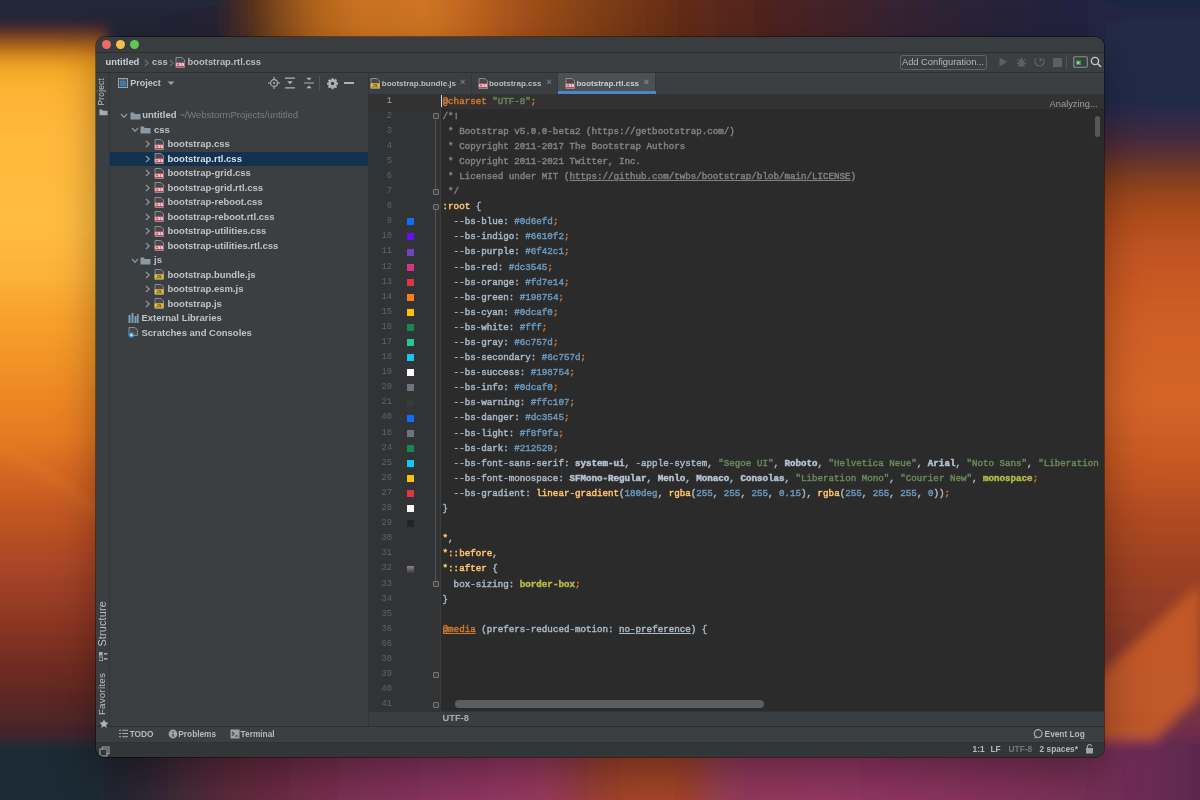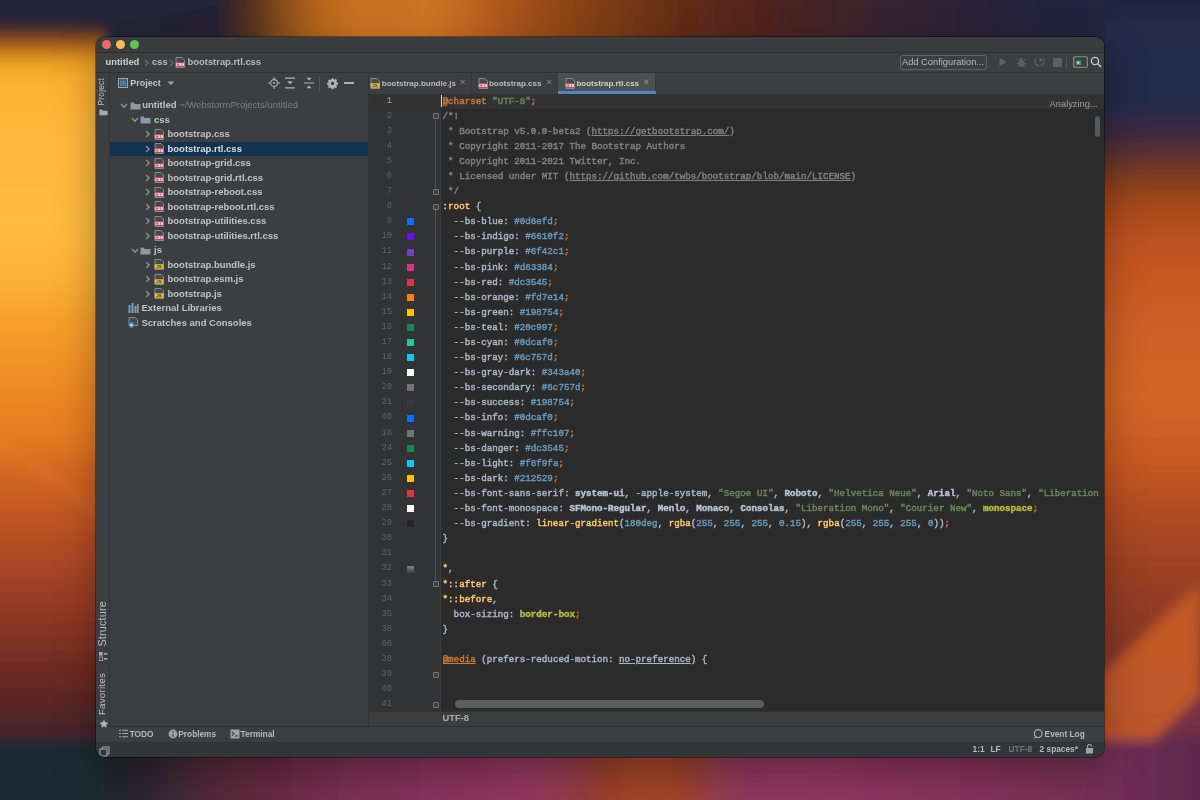--- a/index.html
+++ b/index.html
@@ -299,52 +299,50 @@
 <div class="fold" style="top:151.6px"></div>
 <div class="fold" style="top:166.7px"></div>
 <div class="fold" style="top:544.2px"></div>
 <div class="fold" style="top:634.8px"></div>
 <div class="fold" style="top:665.0px"></div>
 <div class="fline" style="top:82.6px;height:69.0px"></div>
 <div class="fline" style="top:173.2px;height:371.0px"></div>
   <div id="code">
       <div class="cl"><span style="color:#cc7832">@charset</span><span style="color:#a9b7c6"> </span><span style="color:#6a8759">"UTF-8"</span><span style="color:#cc7832">;</span></div>
 <div class="cl"><span style="color:#808080">/*!</span></div>
-<div class="cl"><span style="color:#808080"> * Bootstrap v5.0.0-beta2 (</span><span style="color:#808080;text-decoration:underline">https://getbootstrap.com/</span><span style="color:#808080">)</span></div>
+<div class="cl"><span style="color:#808080"> * Bootstrap v5.0.0-beta2 (</span><span style="color:#808080;">https://getbootstrap.com/</span><span style="color:#808080">)</span></div>
 <div class="cl"><span style="color:#808080"> * Copyright 2011-2017 The Bootstrap Authors</span></div>
 <div class="cl"><span style="color:#808080"> * Copyright 2011-2021 Twitter, Inc.</span></div>
 <div class="cl"><span style="color:#808080"> * Licensed under MIT (</span><span style="color:#808080;text-decoration:underline">https://github.com/twbs/bootstrap/blob/main/LICENSE</span><span style="color:#808080">)</span></div>
 <div class="cl"><span style="color:#808080"> */</span></div>
 <div class="cl"><span style="color:#ffc66d">:root</span><span style="color:#a9b7c6"> {</span></div>
 <div class="cl"><span style="color:#a9b7c6">  --bs-blue: </span><span style="color:#6897bb">#0d6efd</span><span style="color:#cc7832">;</span></div>
 <div class="cl"><span style="color:#a9b7c6">  --bs-indigo: </span><span style="color:#6897bb">#6610f2</span><span style="color:#cc7832">;</span></div>
 <div class="cl"><span style="color:#a9b7c6">  --bs-purple: </span><span style="color:#6897bb">#6f42c1</span><span style="color:#cc7832">;</span></div>
-<div class="cl"><span style="color:#a9b7c6">  --bs-pink: </span><span style="color:#6897bb">#d63384</span><span style="color:#cc7832">;</span></div>
 <div class="cl"><span style="color:#a9b7c6">  --bs-red: </span><span style="color:#6897bb">#dc3545</span><span style="color:#cc7832">;</span></div>
 <div class="cl"><span style="color:#a9b7c6">  --bs-orange: </span><span style="color:#6897bb">#fd7e14</span><span style="color:#cc7832">;</span></div>
 <div class="cl"><span style="color:#a9b7c6">  --bs-green: </span><span style="color:#6897bb">#198754</span><span style="color:#cc7832">;</span></div>
-<div class="cl"><span style="color:#a9b7c6">  --bs-teal: </span><span style="color:#6897bb">#20c997</span><span style="color:#cc7832">;</span></div>
 <div class="cl"><span style="color:#a9b7c6">  --bs-cyan: </span><span style="color:#6897bb">#0dcaf0</span><span style="color:#cc7832">;</span></div>
+<div class="cl"><span style="color:#a9b7c6">  --bs-white: </span><span style="color:#6897bb">#fff</span><span style="color:#cc7832">;</span></div>
 <div class="cl"><span style="color:#a9b7c6">  --bs-gray: </span><span style="color:#6897bb">#6c757d</span><span style="color:#cc7832">;</span></div>
-<div class="cl"><span style="color:#a9b7c6">  --bs-gray-dark: </span><span style="color:#6897bb">#343a40</span><span style="color:#cc7832">;</span></div>
 <div class="cl"><span style="color:#a9b7c6">  --bs-secondary: </span><span style="color:#6897bb">#6c757d</span><span style="color:#cc7832">;</span></div>
 <div class="cl"><span style="color:#a9b7c6">  --bs-success: </span><span style="color:#6897bb">#198754</span><span style="color:#cc7832">;</span></div>
 <div class="cl"><span style="color:#a9b7c6">  --bs-info: </span><span style="color:#6897bb">#0dcaf0</span><span style="color:#cc7832">;</span></div>
 <div class="cl"><span style="color:#a9b7c6">  --bs-warning: </span><span style="color:#6897bb">#ffc107</span><span style="color:#cc7832">;</span></div>
 <div class="cl"><span style="color:#a9b7c6">  --bs-danger: </span><span style="color:#6897bb">#dc3545</span><span style="color:#cc7832">;</span></div>
 <div class="cl"><span style="color:#a9b7c6">  --bs-light: </span><span style="color:#6897bb">#f8f9fa</span><span style="color:#cc7832">;</span></div>
 <div class="cl"><span style="color:#a9b7c6">  --bs-dark: </span><span style="color:#6897bb">#212529</span><span style="color:#cc7832">;</span></div>
 <div class="cl"><span style="color:#a9b7c6">  --bs-font-sans-serif: </span><span style="color:#b6c2d0;font-weight:bold">system-ui</span><span style="color:#a9b7c6">, </span><span style="color:#a9b7c6">-apple-system</span><span style="color:#a9b7c6">, </span><span style="color:#6a8759">"Segoe UI"</span><span style="color:#a9b7c6">, </span><span style="color:#b6c2d0;font-weight:bold">Roboto</span><span style="color:#a9b7c6">, </span><span style="color:#6a8759">"Helvetica Neue"</span><span style="color:#a9b7c6">, </span><span style="color:#b6c2d0;font-weight:bold">Arial</span><span style="color:#a9b7c6">, </span><span style="color:#6a8759">"Noto Sans"</span><span style="color:#a9b7c6">, </span><span style="color:#6a8759">"Liberation Sans"</span></div>
 <div class="cl"><span style="color:#a9b7c6">  --bs-font-monospace: </span><span style="color:#b6c2d0;font-weight:bold">SFMono-Regular</span><span style="color:#a9b7c6">, </span><span style="color:#b6c2d0;font-weight:bold">Menlo</span><span style="color:#a9b7c6">, </span><span style="color:#b6c2d0;font-weight:bold">Monaco</span><span style="color:#a9b7c6">, </span><span style="color:#b6c2d0;font-weight:bold">Consolas</span><span style="color:#a9b7c6">, </span><span style="color:#6a8759">"Liberation Mono"</span><span style="color:#a9b7c6">, </span><span style="color:#6a8759">"Courier New"</span><span style="color:#a9b7c6">, </span><span style="color:#b5b945;font-weight:bold">monospace</span><span style="color:#cc7832">;</span></div>
 <div class="cl"><span style="color:#a9b7c6">  --bs-gradient: </span><span style="color:#ffc66d">linear-gradient</span><span style="color:#a9b7c6">(</span><span style="color:#6897bb">180deg</span><span style="color:#a9b7c6">, </span><span style="color:#ffc66d">rgba</span><span style="color:#a9b7c6">(</span><span style="color:#6897bb">255</span><span style="color:#a9b7c6">, </span><span style="color:#6897bb">255</span><span style="color:#a9b7c6">, </span><span style="color:#6897bb">255</span><span style="color:#a9b7c6">, </span><span style="color:#6897bb">0.15</span><span style="color:#a9b7c6">)</span><span style="color:#a9b7c6">, </span><span style="color:#ffc66d">rgba</span><span style="color:#a9b7c6">(</span><span style="color:#6897bb">255</span><span style="color:#a9b7c6">, </span><span style="color:#6897bb">255</span><span style="color:#a9b7c6">, </span><span style="color:#6897bb">255</span><span style="color:#a9b7c6">, </span><span style="color:#6897bb">0</span><span style="color:#a9b7c6">))</span><span style="color:#cc7832">;</span></div>
 <div class="cl"><span style="color:#a9b7c6">}</span></div>
 <div class="cl"></div>
 <div class="cl"><span style="color:#ffc66d">*</span><span style="color:#a9b7c6">,</span></div>
+<div class="cl"><span style="color:#ffc66d">*::before</span><span style="color:#a9b7c6">,</span></div>
 <div class="cl"><span style="color:#ffc66d">*::after</span><span style="color:#a9b7c6"> {</span></div>
-<div class="cl"><span style="color:#ffc66d">*::before</span><span style="color:#a9b7c6">,</span></div>
 <div class="cl"><span style="color:#a9b7c6">  box-sizing: </span><span style="color:#b5b945;font-weight:bold">border-box</span><span style="color:#cc7832">;</span></div>
 <div class="cl"><span style="color:#a9b7c6">}</span></div>
 <div class="cl"></div>
 <div class="cl"><span style="color:#cc7832;text-decoration:underline">@media</span><span style="color:#a9b7c6"> (prefers-reduced-motion: </span><span style="color:#a9b7c6;text-decoration:underline">no-preference</span><span style="color:#a9b7c6">) {</span></div>
     </div>
   <div class="abs" style="left:345.3px;top:58.0px;width:1px;height:12px;background:#d8d8d8"></div>
   <div class="abs" style="left:953.6px;top:61.5px;font-size:9.3px;color:#9a9da0">Analyzing...</div>
   <div class="abs" style="left:999px;top:78.5px;width:5px;height:21px;border-radius:2.5px;background:#55595c"></div>
   <div class="abs" style="left:358.6px;top:663.0px;width:309px;height:7.5px;border-radius:4px;background:rgba(140,145,148,0.5)"></div>
   <div class="abs" style="left:271.5px;top:673.5px;width:736.5px;height:15.0px;background:#3b3e40;border-top:1px solid #303233"></div>
@@ -397,21 +395,21 @@
         <rect x="5" y="1" width="3.4" height="1.6"></rect>
         <rect x="0" y="5" width="3.6" height="3.6" fill="none" stroke="#a7abae" stroke-width="0.9"></rect>
         <rect x="5" y="6" width="3.4" height="1.6"></rect>
       </g>
     </svg>
 <div class="abs vtext" style="left:-0.5px;top:636px;font-size:9.8px">Favorites</div>
 <svg class="abs" style="left:2.5px;top:682px" width="10" height="10" viewBox="0 0 10 10">
       <path d="M5 0.4l1.35 2.9 3.15.35-2.35 2.1.65 3.1L5 7.3 2.2 8.85l.65-3.1L.5 3.65l3.15-.35z" fill="#b2b6b8"></path>
     </svg>
   <div class="abs" style="left:271.5px;top:35.5px;width:1px;height:653.0px;background:#323537"></div>
-  <div id="tree" class="abs" style="left:13.5px;top:4px;width:258.0px;height:673.5px">
+  <div id="tree" class="abs" style="left:13.5px;top:14px;width:258.0px;height:673.5px">
       <svg class="abs" style="left:10.5px;top:60.75px" width="8" height="7" viewBox="0 0 8 7">
         <path d="M1 2 l3 3.2 L7 2" stroke="#8f9396" stroke-width="1.3" fill="none"></path>
       </svg>
 <svg class="abs" style="left:20.5px;top:59.75px" width="11" height="9" viewBox="0 0 11 9">
         <path d="M0.5 1.5 h3.2 l1 1.4 h5.8 v5.6 h-10 z" fill="#8b99a4"></path>
       </svg>
 <div class="abs tl" style="left:32.7px;top:58.2px">untitled <span style="color:#7b7e81;font-weight:normal">~/WebstormProjects/untitled</span></div>
 <svg class="abs" style="left:21.5px;top:75.25px" width="8" height="7" viewBox="0 0 8 7">
         <path d="M1 2 l3 3.2 L7 2" stroke="#8f9396" stroke-width="1.3" fill="none"></path>
       </svg>

